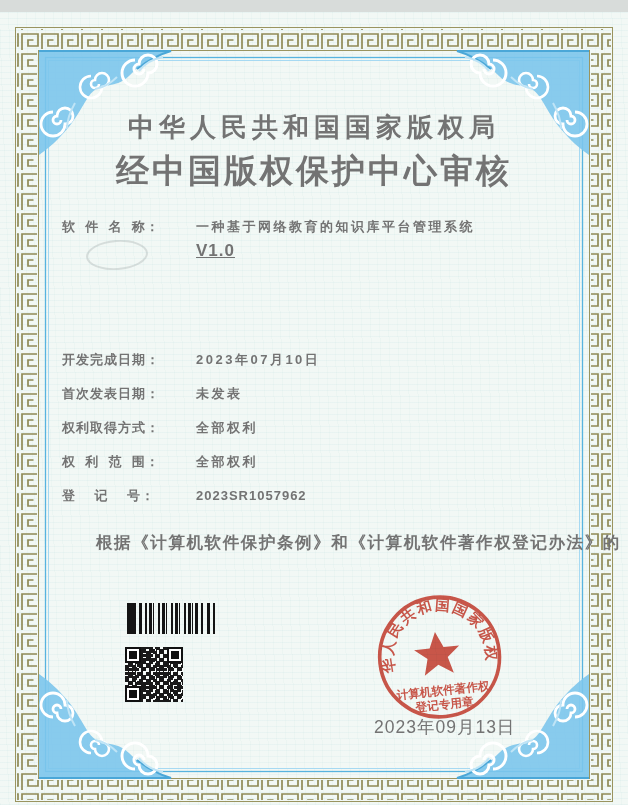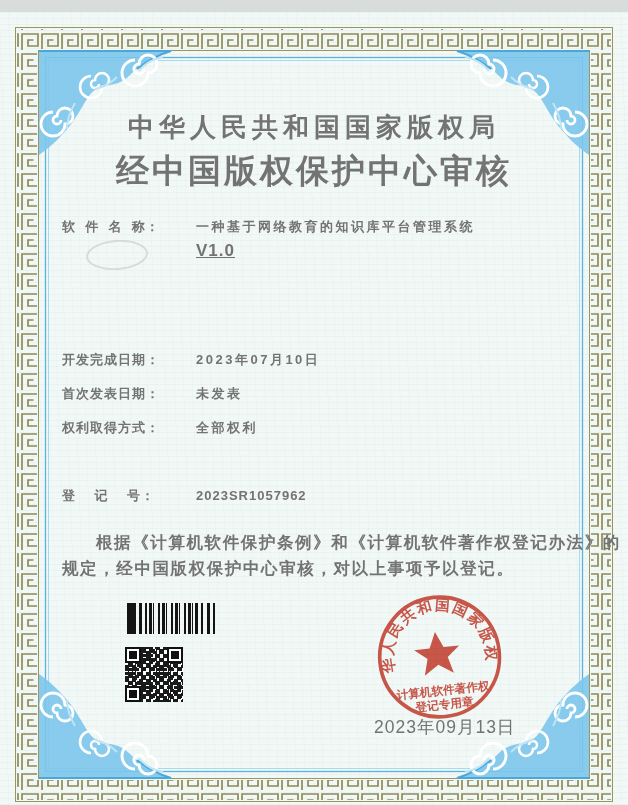--- a/index.html
+++ b/index.html
@@ -120,27 +120,29 @@
   </div>
 
   <div class="row" style="top:373px">
     <span class="flabel">首次发表日期：</span><span class="fvalue">未发表</span>
   </div>
 
   <div class="row" style="top:407px">
     <span class="flabel">权利取得方式：</span><span class="fvalue">全部权利</span>
   </div>
 
+  <div class="row" style="top:441px">
+    <span class="flabel">权  利  范  围：</span><span class="fvalue">全部权利</span>
+  </div>
 
   <div class="row" style="top:475px">
     <span class="flabel">登    记    号：</span><span class="fvalue" style="letter-spacing:1px">2023SR1057962</span>
   </div>
 
   <div class="stmt" style="left:96px;top:520px">根据《计算机软件保护条例》和《计算机软件著作权登记办法》的</div>
-  <div class="stmt" style="left:62px;top:546px">规定，经中国版权保护中心审核，对以上事项予以登记。</div>
 
   <div class="barcode"></div>
 
   <div class="qr">
     <i class="tl"></i>
     <i class="tr"></i>
     <i class="bl"></i>
   </div>
 
   <div class="issue-date">2023年09月13日</div>

